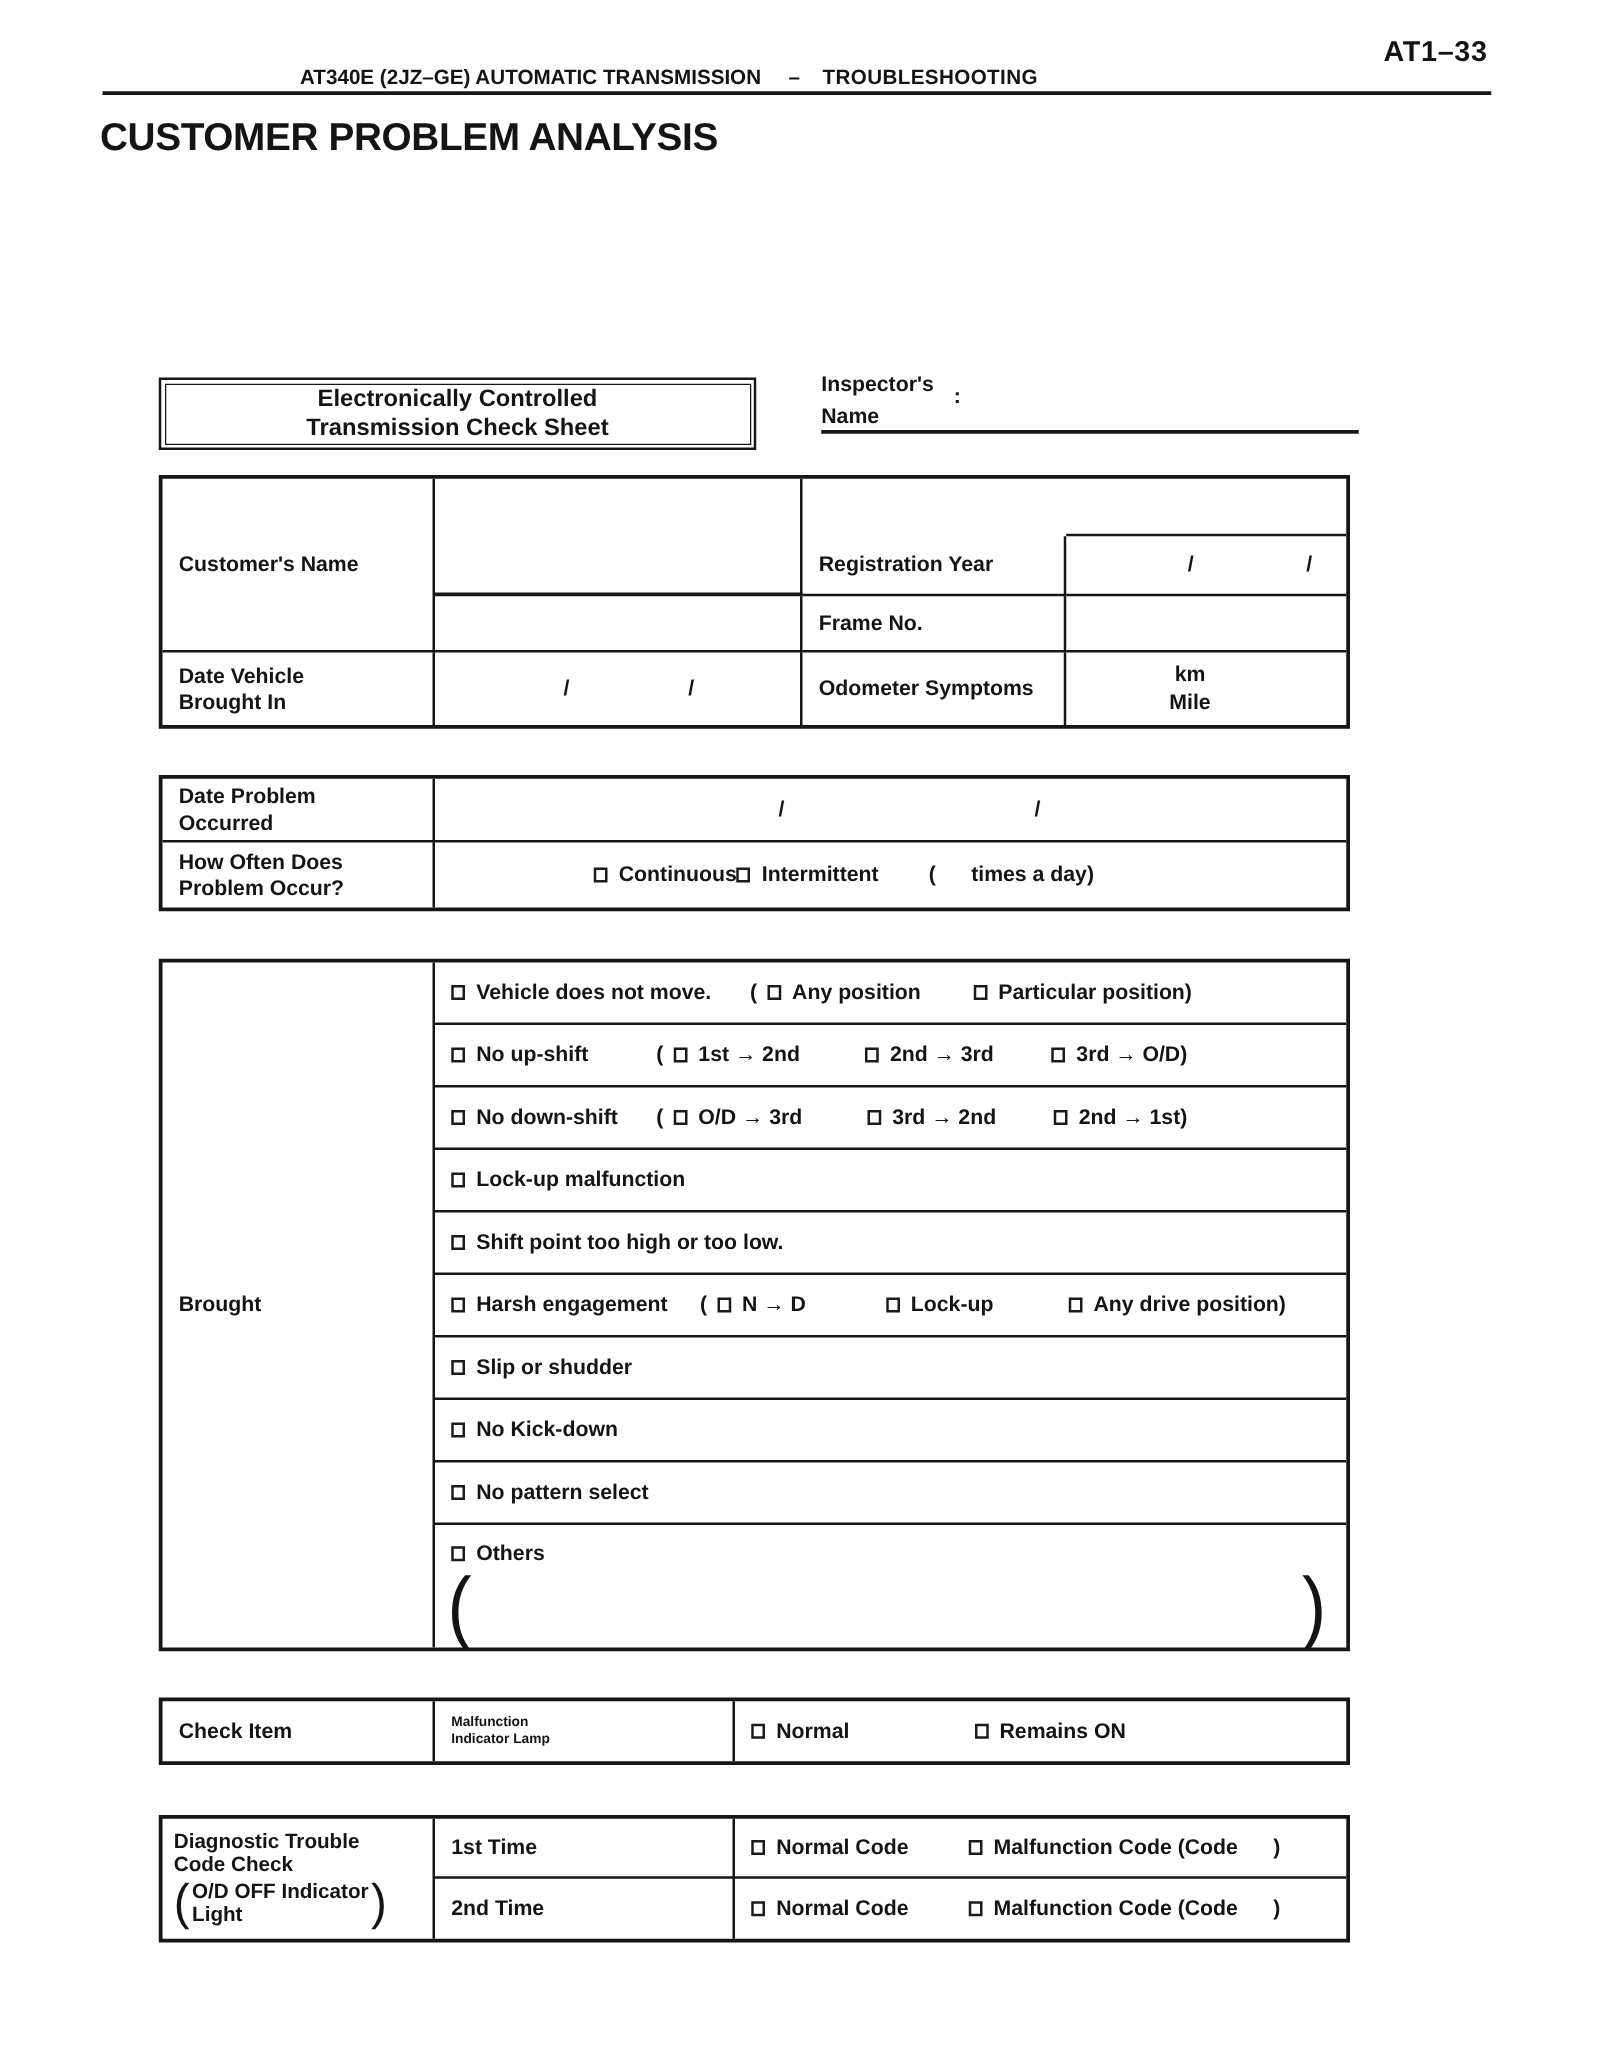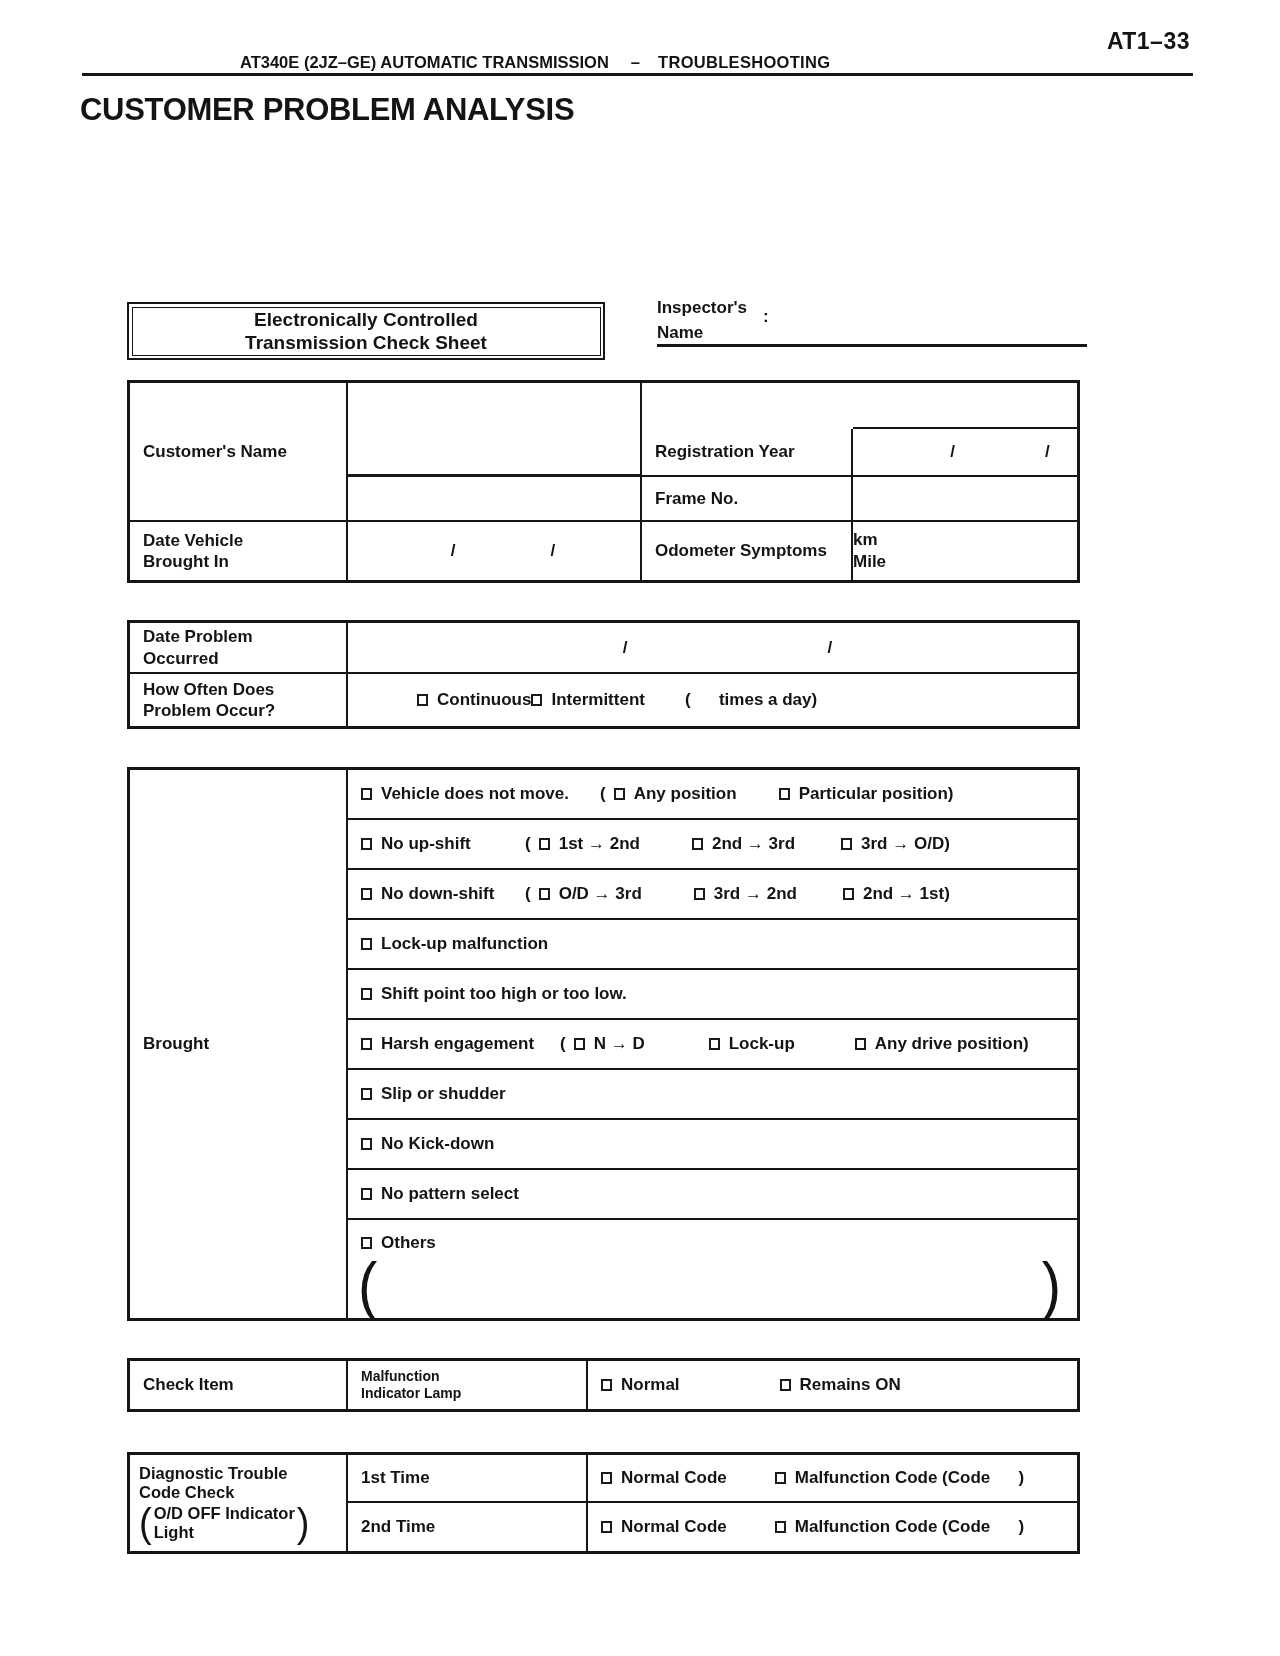--- a/index.html
+++ b/index.html
@@ -35,27 +35,27 @@
   .bb{border-bottom:2px solid #161616;}
   .bb3{border-bottom:3px solid #1a1a1a;}
   .lab{line-height:1.25;}
   
   .cb{display:inline-block;width:11px;height:12px;border:2px solid #1b1b1b;margin-right:9px;flex:0 0 auto;box-sizing:border-box;}
   .opt{display:inline-flex;align-items:center;white-space:nowrap;}
   .seg{display:inline-flex;align-items:center;white-space:nowrap;}
   .popen{margin-right:8px;}
   
   .slashcell{display:flex;align-items:center;justify-content:center;padding-left:0;}
-  .odo-unit{flex-direction:column;align-items:flex-start;justify-content:center;padding:0 26px 0 0;line-height:1.3;}
+  .odo-unit{flex-direction:column;align-items:center;justify-content:center;padding:0 26px 0 0;line-height:1.3;}
   .sym-others{position:relative;align-items:flex-start;padding-top:13px;}
   .bigparen{position:absolute;bottom:0px;font-size:58px;font-weight:400;line-height:1;transform:scaleY(1.12);transform-origin:bottom;}
   .dtc-c1{flex-direction:column;align-items:flex-start;justify-content:center;padding:2px 0 2px 9px;line-height:1.18;font-size:16.5px;}
   .dtc-sub{display:flex;align-items:center;margin-top:1px;}
   .mparen{font-size:38px;font-weight:400;line-height:.85;transform:scaleY(1.05);}
-  .two-line{line-height:1.18;font-size:14px;}
+  .two-line{line-height:1.18;font-size:11px;}
 </style>
 </head>
 <body>
 
 <div class="page">
 
   <div class="page-code">AT1–33</div>
   <div class="hdr-line">
     <span class="b">AT340E (2JZ–GE) AUTOMATIC TRANSMISSION</span><span class="sep">–</span><span class="r">TROUBLESHOOTING</span>
   </div>
@@ -115,21 +115,21 @@
       <span>/</span>
       <span>/</span>
     </div>
     <div class="cell lab br">
       <span>
           <span style="display:block">How Often Does</span>
           <span style="display:block">Problem Occur?</span>
         </span>
     </div>
     <div class="cell">
-      <span class="opt" style="margin-left:56px">
+      <span class="opt" style="margin-left:114px">
           <span class="cb"></span>
           <span>Continuous</span>
         </span>
       <span class="opt" style="">
           <span class="cb"></span>
           <span>Intermittent</span>
         </span>
       <span style="margin-left:40px;white-space:pre">(&nbsp;&nbsp;&nbsp;&nbsp;&nbsp;&nbsp;times a day)</span>
     </div>
   </div>

